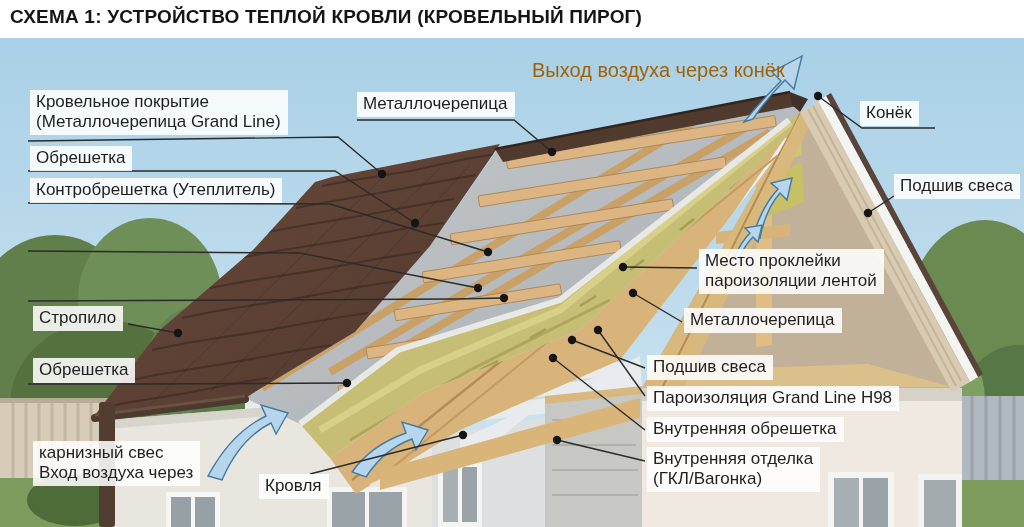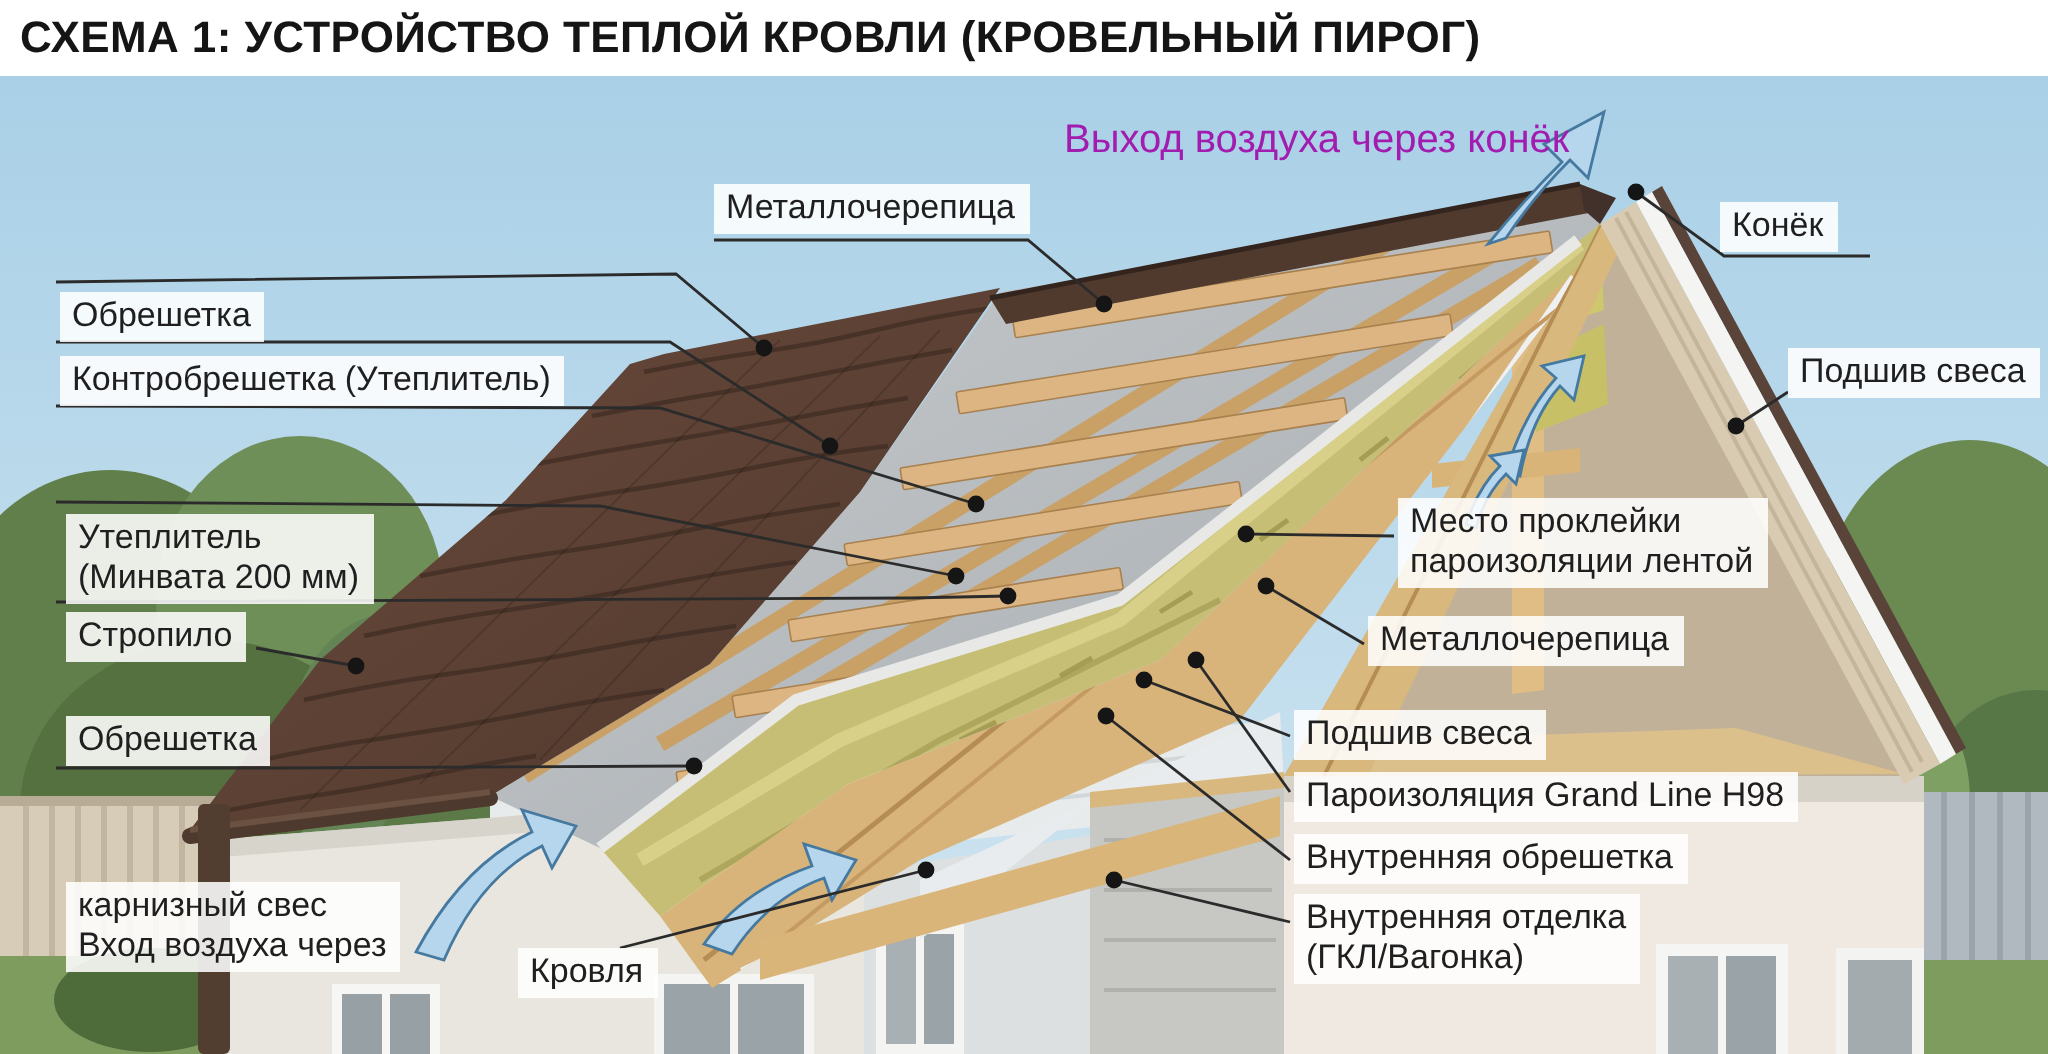--- a/index.html
+++ b/index.html
@@ -1,25 +1,25 @@
 <!DOCTYPE html>
 <html><head>
 <meta charset="utf-8">
 <style>
   html,body{margin:0;padding:0;background:#888;}
   #stage{position:relative;width:1024px;height:527px;overflow:hidden;
          font-family:"Liberation Sans","DejaVu Sans",sans-serif;background:#fff;}
   #scene{position:absolute;left:0;top:0;}
-  .title{position:absolute;left:10px;top:6px;font-size:22px;font-weight:bold;
+  .title{position:absolute;left:10px;top:6px;font-size:19px;font-weight:bold;
          color:#151515;letter-spacing:.2px;white-space:nowrap;}
   .lbl{position:absolute;background:rgba(255,255,255,.87);color:#1f1f1f;
        font-size:17px;line-height:20px;padding:2px 7px 3px 6px;white-space:nowrap;}
   .lbl span{display:block;}
   .lbl span:empty{display:none;}
-  .lbl.nobg{background:transparent;color:#a21caf;font-size:20px;padding:0;text-align:center;}
+  .lbl.nobg{background:transparent;color:#a16207;font-size:20px;padding:0;text-align:center;}
 </style>
 </head>
 <body>
 
 <div id="stage">
 
 <svg id="scene" width="1024" height="527" viewBox="0 0 1024 527">
   <defs>
     <linearGradient id="skyg" x1="0" y1="0" x2="0" y2="1">
       <stop offset="0" stop-color="#a9d0e7"></stop>
@@ -259,29 +259,29 @@
     <circle cx="572" cy="340" r="4.2"></circle>
         <circle cx="598" cy="330" r="4.2"></circle>
     <circle cx="553" cy="358" r="4.2"></circle>
         <circle cx="557" cy="440" r="4.2"></circle>
     <circle cx="463" cy="435" r="4.2"></circle>
   </g>
 </svg>
 
 <div class="title">СХЕМА 1: УСТРОЙСТВО ТЕПЛОЙ КРОВЛИ (КРОВЕЛЬНЫЙ ПИРОГ)</div>
 
+<div class="lbl" style="left:30px;top:90px">
+      <span>Кровельное покрытие</span>
+      <span>(Металлочерепица Grand Line)</span>
+    </div>
 <div class="lbl" style="left:30px;top:146px">
       <span>Обрешетка</span>
     </div>
 <div class="lbl" style="left:30px;top:178px">
       <span>Контробрешетка (Утеплитель)</span>
-    </div>
-<div class="lbl" style="left:33px;top:257px">
-      <span>Утеплитель</span>
-      <span>(Минвата 200 мм)</span>
     </div>
 <div class="lbl" style="left:33px;top:306px">
       <span>Стропило</span>
     </div>
 <div class="lbl" style="left:33px;top:358px">
       <span>Обрешетка</span>
     </div>
 <div class="lbl" style="left:33px;top:441px">
       <span>карнизный свес</span>
       <span>Вход воздуха через</span>

